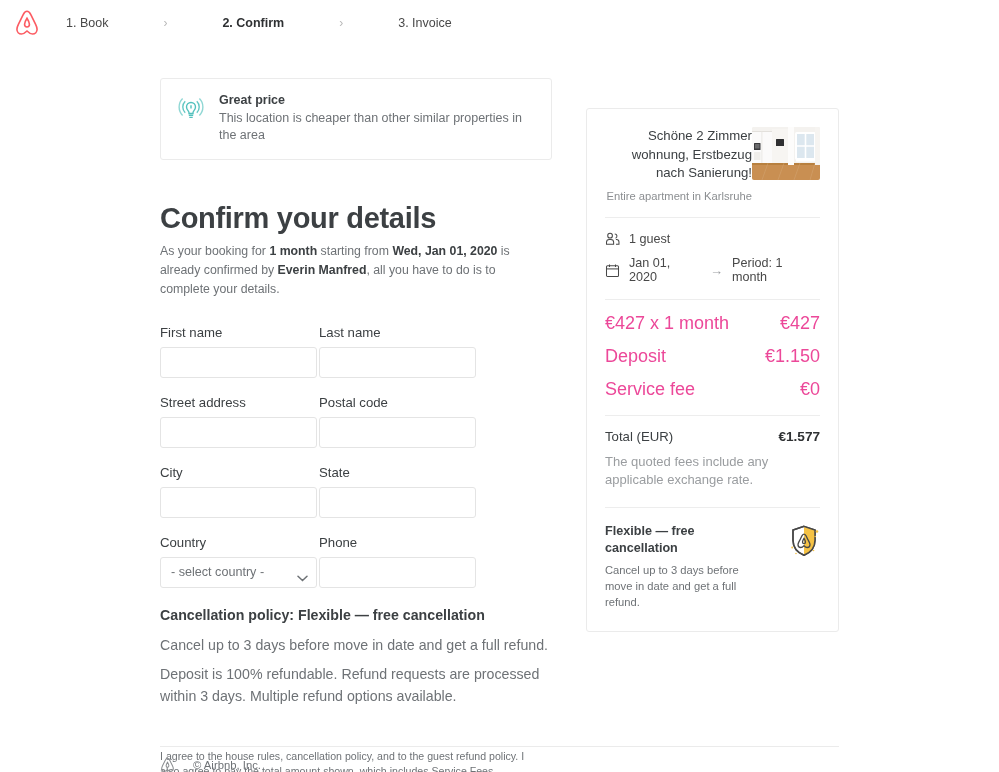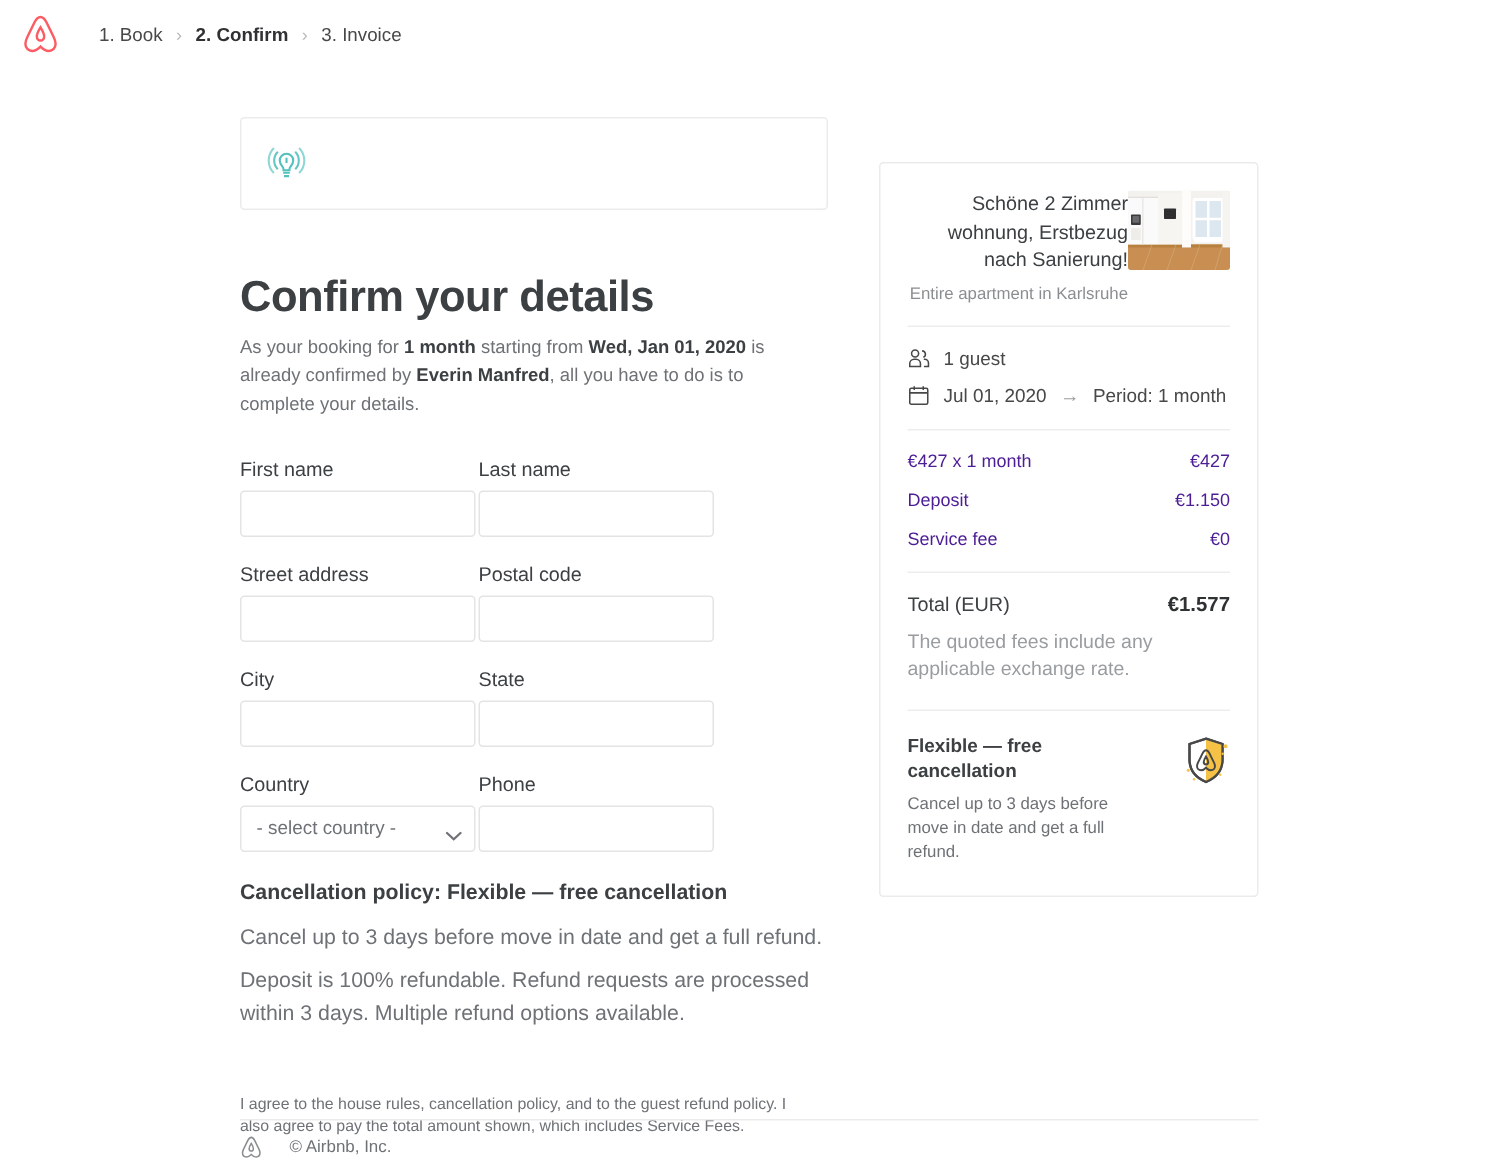--- a/index.html
+++ b/index.html
@@ -19,20 +19,21 @@
     align-items: center;
     padding-left: 14px;
   }
   .belo { width: 26px; height: 28px; flex: none; }
   .crumbs {
     display: flex;
     align-items: center;
     margin-left: 26px;
     font-size: 12.5px;
     color: #484848;
+    gap: 46px;
   }
   .crumb { white-space: nowrap; }
   .crumb.active { font-weight: bold; color: #2f3133; }
   .crumb-sep {
     margin: 0 9px;
     color: #b9b9b9;
     font-size: 12px;
   }
 
   
@@ -232,22 +233,22 @@
   .meta-row:last-child { margin-bottom: 0; }
   .meta-icon { width: 15px; height: 15px; flex: none; margin-right: 9px; }
   .arrow {
     margin: 0 9px;
     color: #9a9da0;
     font-size: 13px;
   }
   .price-row {
     display: flex;
     justify-content: space-between;
-    font-size: 12px;
-    color: #4c1d95;
+    font-size: 18px;
+    color: #ec4899;
     margin-bottom: 12px;
   }
   .price-row:last-child { margin-bottom: 0; }
   .total-row {
     display: flex;
     justify-content: space-between;
     align-items: baseline;
     font-size: 13.2px;
     color: #3c4043;
   }
@@ -308,20 +309,24 @@
           <g fill="none" stroke="#53c1bd" stroke-width="1.4">
             <path d="M14 9.5c2.5 0 4.5 2 4.5 4.5 0 1.7-.9 2.9-1.7 3.9-.5.6-.8 1.1-.8 1.8v.8h-4v-.8c0-.7-.3-1.2-.8-1.8-.8-1-1.7-2.2-1.7-3.9 0-2.5 2-4.5 4.5-4.5z"></path>
             <path d="M11.8 22.2h4.4M12.3 24.4h3.4"></path>
             <path d="M14 12.2v3.4"></path>
             <path d="M8.2 8.2a8.2 8.2 0 0 0 0 11.6" opacity="0.9"></path>
             <path d="M5.6 5.6a11.9 11.9 0 0 0 0 16.8" opacity="0.65"></path>
             <path d="M19.8 8.2a8.2 8.2 0 0 1 0 11.6" opacity="0.9"></path>
             <path d="M22.4 5.6a11.9 11.9 0 0 1 0 16.8" opacity="0.65"></path>
           </g>
         </svg>
+      </span>
+      <span>
+        <div class="alert-title">Great price</div>
+        <div class="alert-text">This location is cheaper than other similar properties in the area</div>
       </span>
     </div>
 
     <h1 class="title">Confirm your details</h1>
     <p class="subtitle">
       <span>As your booking for </span><b>1 month</b><span> starting from </span><b>Wed, Jan 01, 2020</b><span> is already confirmed by </span><b>Everin Manfred</b><span>, all you have to do is to complete your details.</span>
     </p>
 
     <div class="form">
 
@@ -444,21 +449,21 @@
     <div class="meta-row">
       <span class="meta-icon">
         <svg viewBox="0 0 16 16" width="15" height="15">
           <g fill="none" stroke="#484848" stroke-width="1.1">
             <rect x="1.6" y="3" width="12.8" height="11.4" rx="1.1"></rect>
             <path d="M1.6 6.3h12.8"></path>
             <path d="M4.8 1.6v2.6M11.2 1.6v2.6"></path>
           </g>
         </svg>
       </span>
-      <span>Jul 01, 2020</span>
+      <span>Jan 01, 2020</span>
       <span class="arrow">→</span>
       <span>Period: 1 month</span>
     </div>
 
     <div class="divider"></div>
 
     <div class="price-row">
       <span>€427 x 1 month</span>
       <span>€427</span>
     </div>

